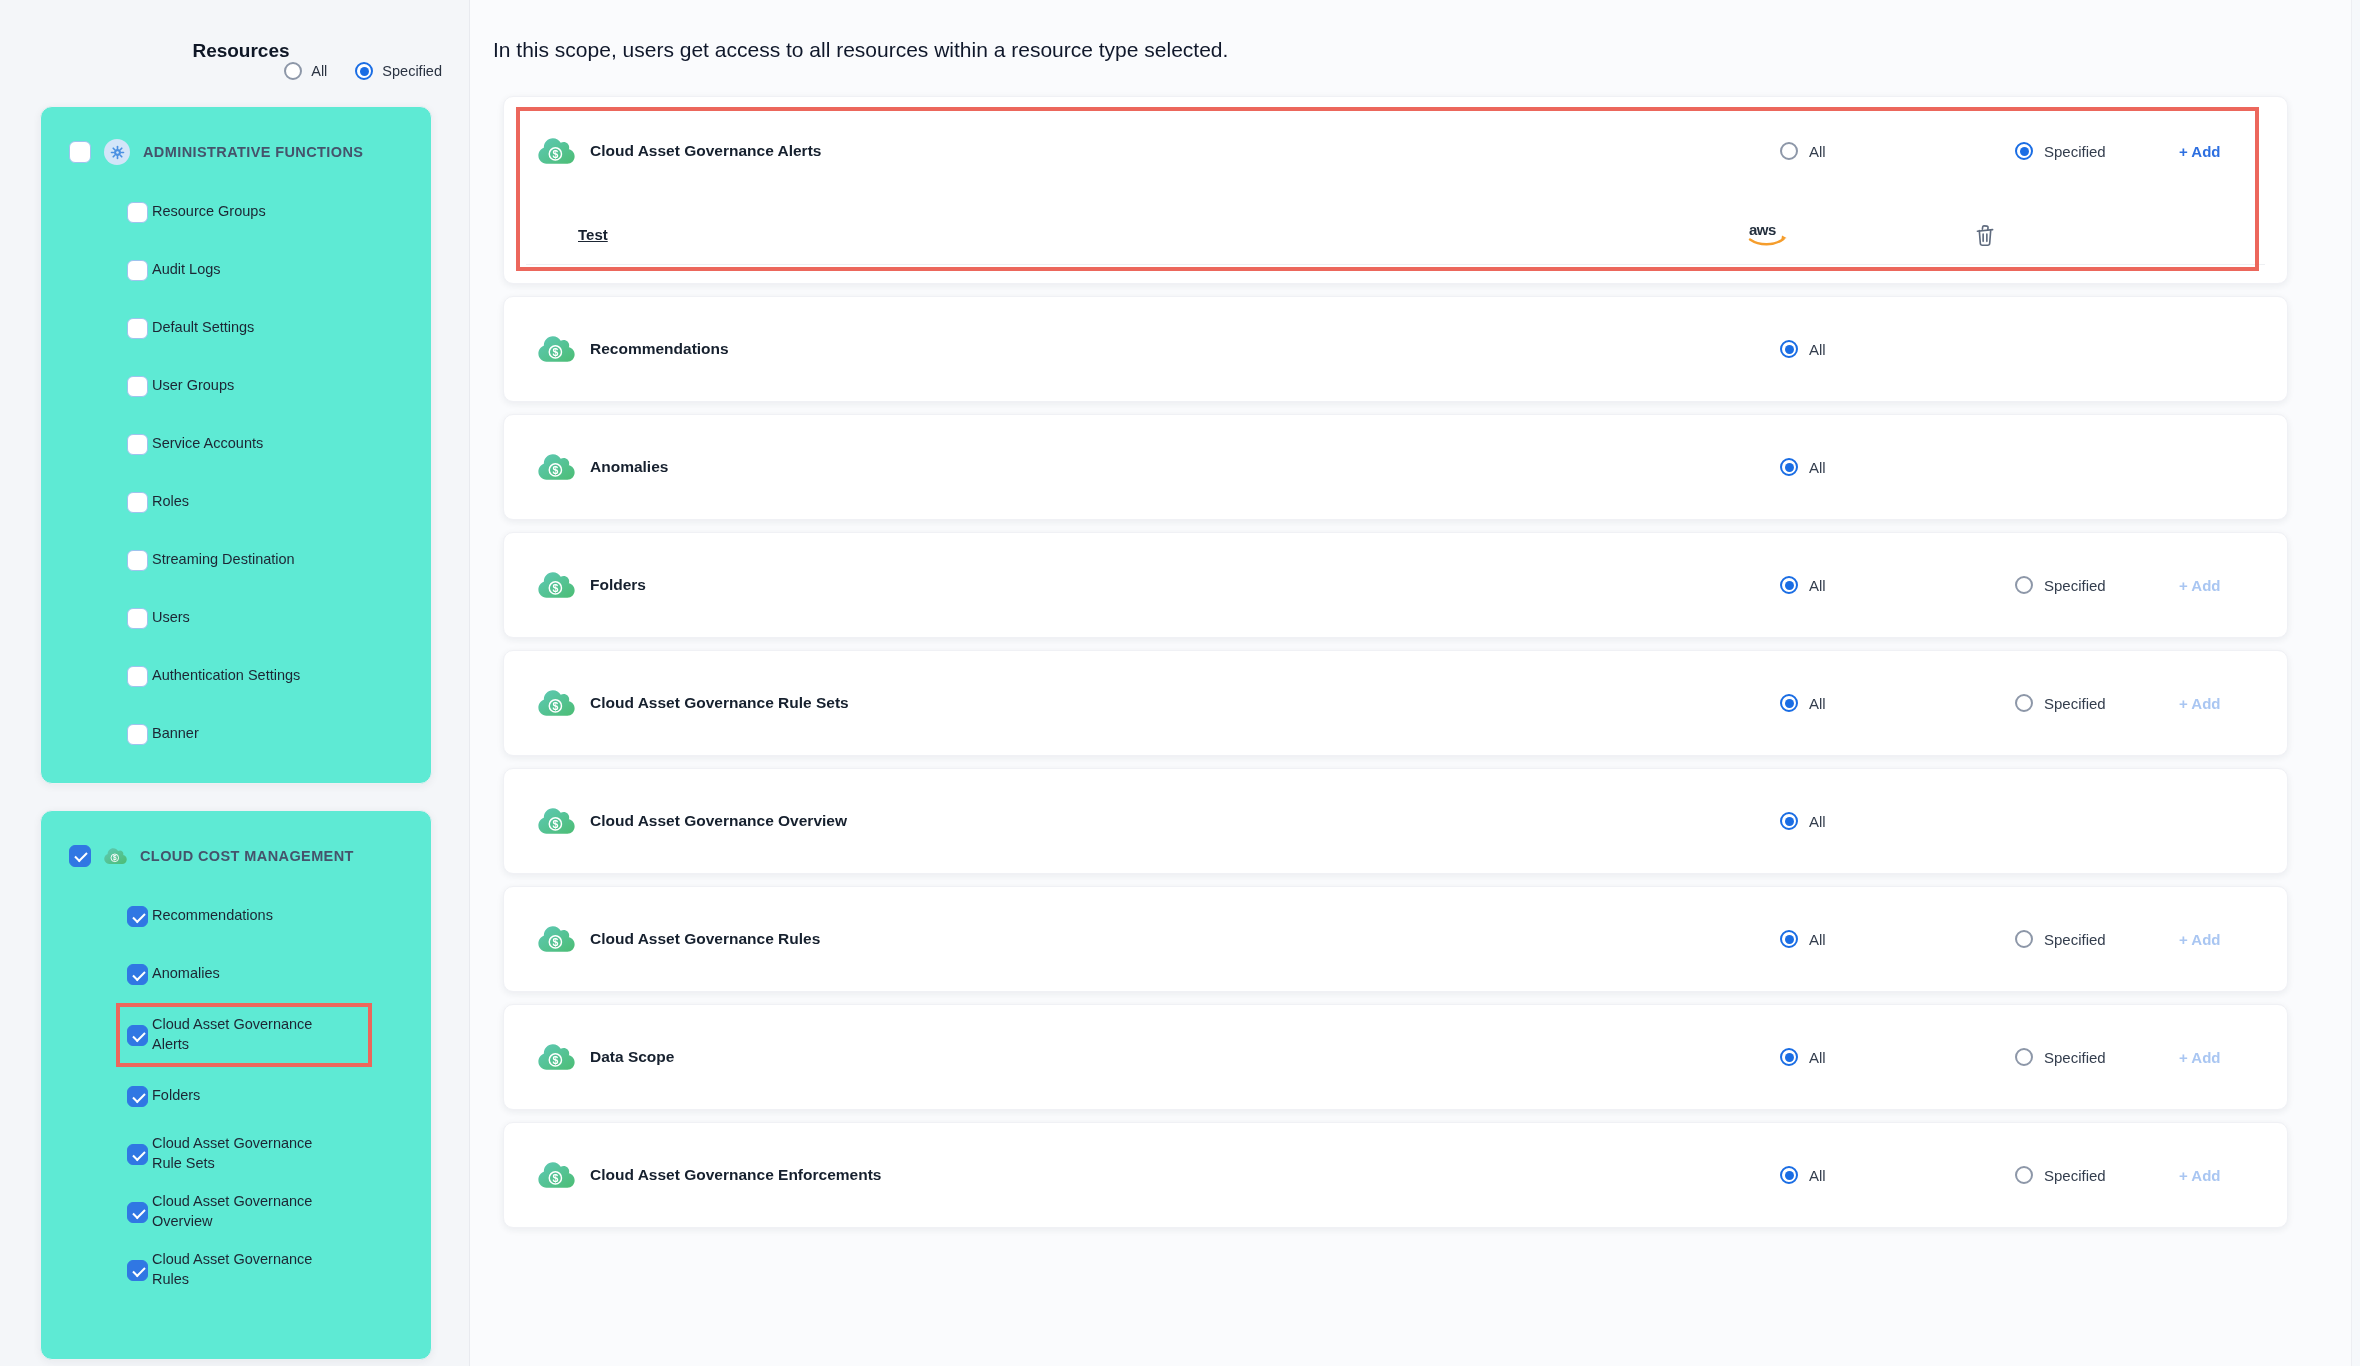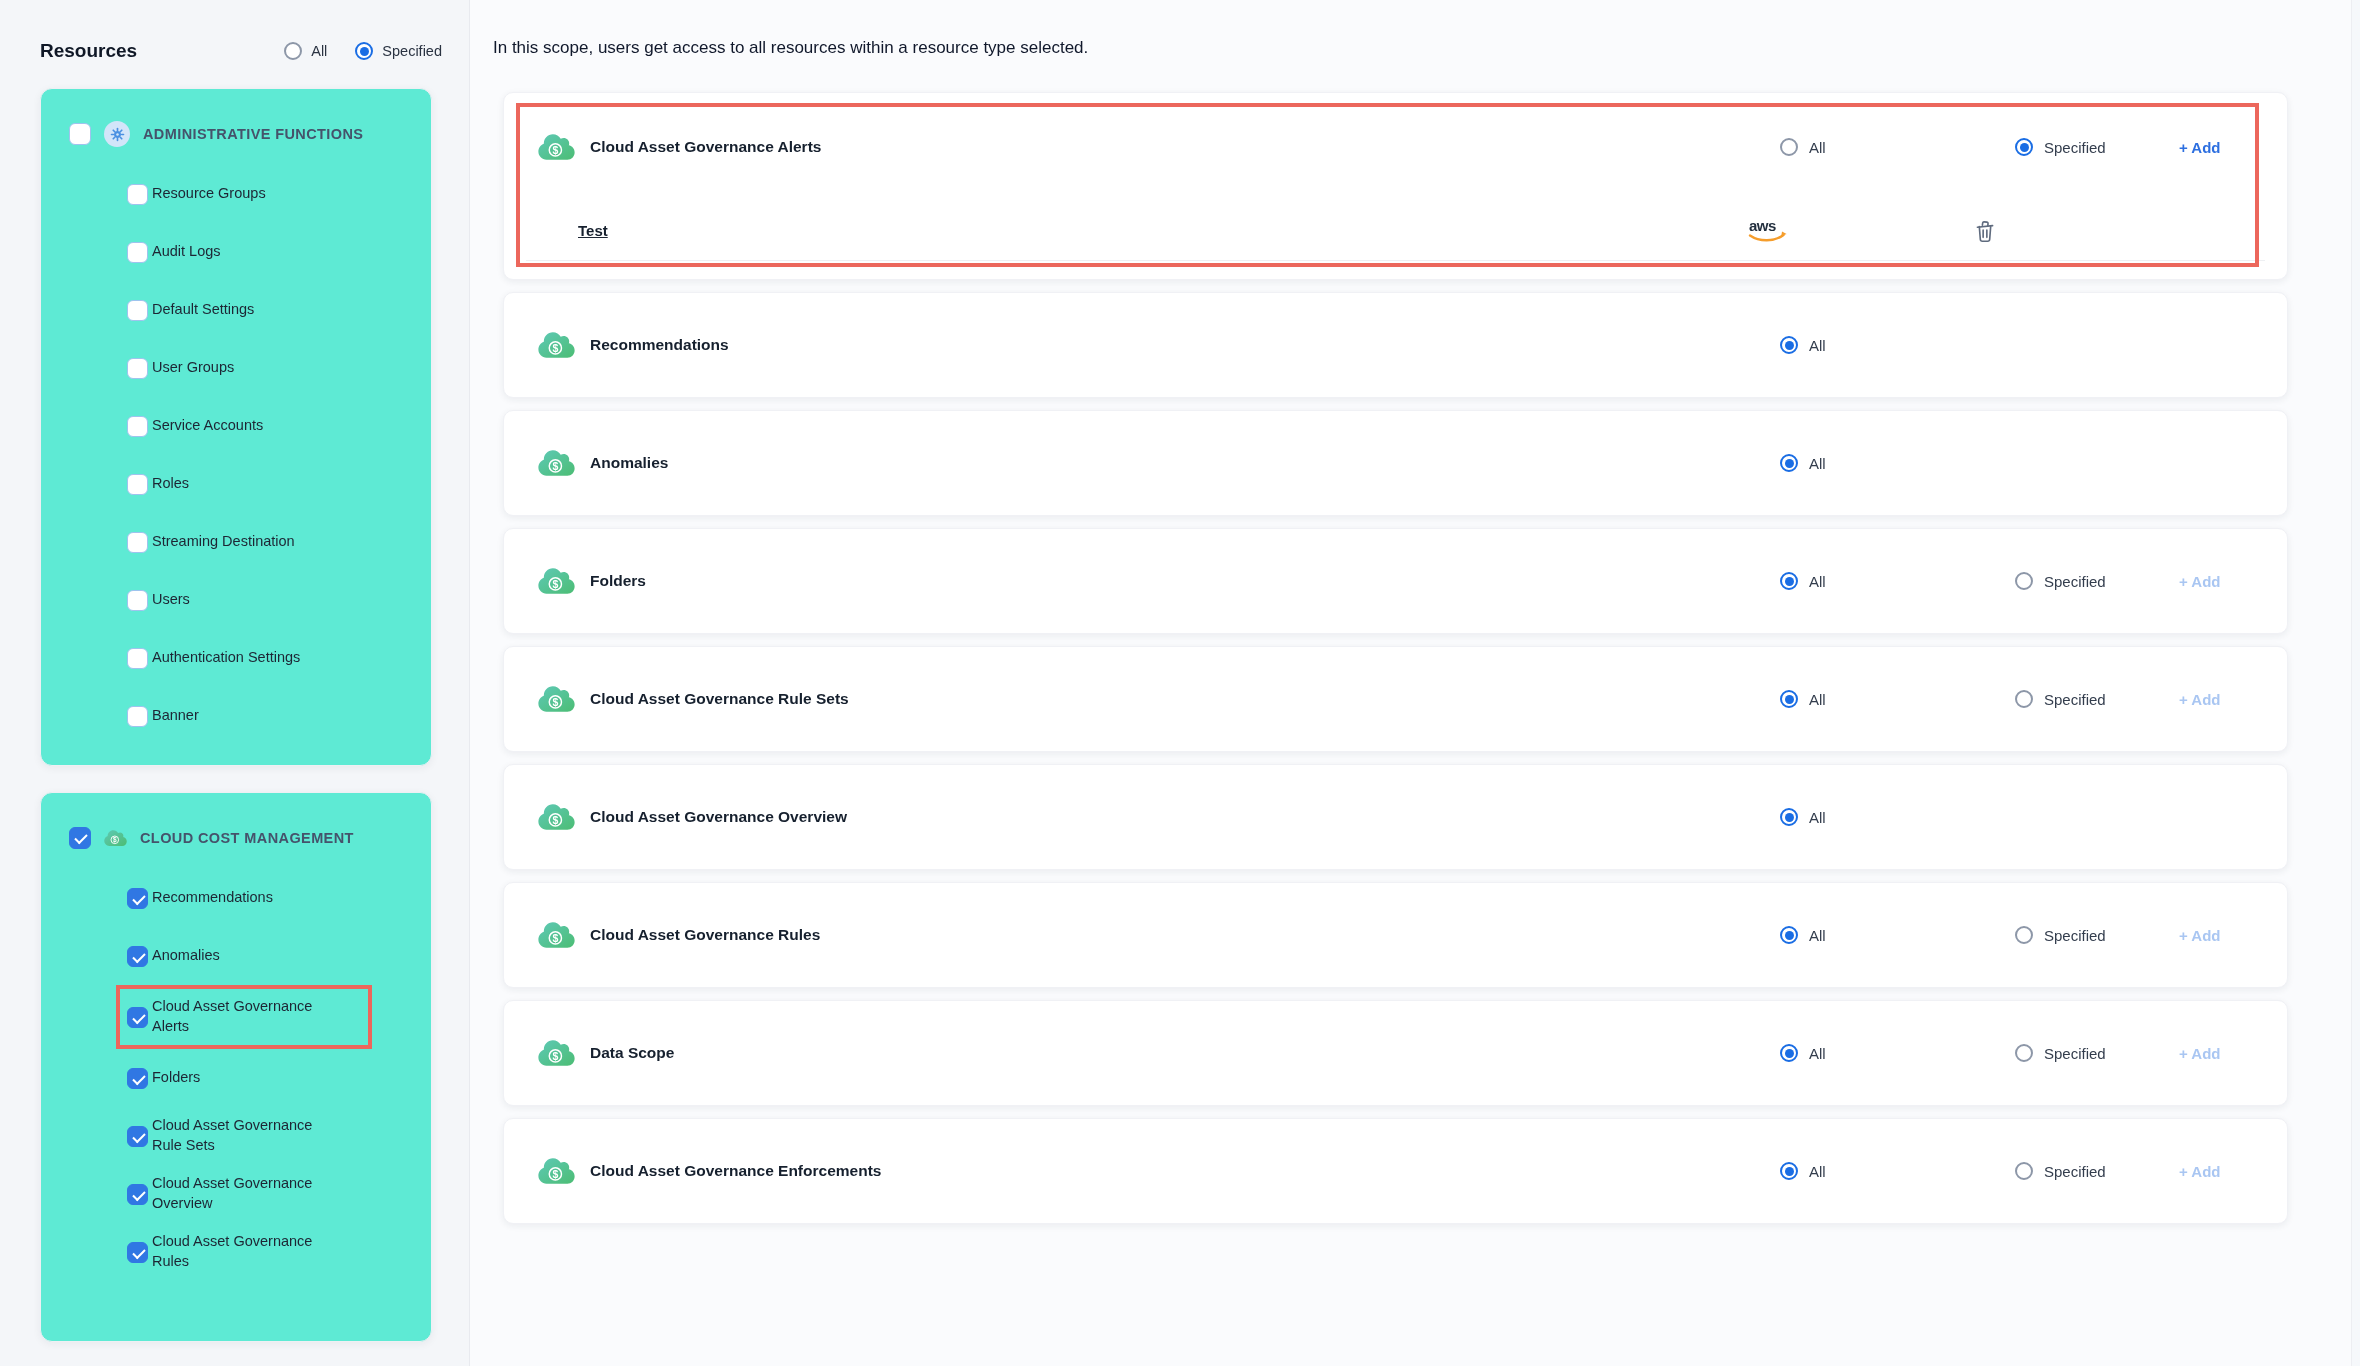--- a/index.html
+++ b/index.html
@@ -9,21 +9,21 @@
     background:#fafbfd;
     display:flex;
     color:#1d2634;
   }
   
   .sb {
     width:470px; flex:none; height:1366px;
     background:#f4f6f9; border-right:1px solid #e8eaef;
     padding:40px 0 0 40px; position:relative;
   }
-  .sb-titlerow { display:flex; align-items:center; width:402px; }
+  .sb-titlerow { display:flex; align-items:center; width:402px;flex-direction:column; }
   .sb-title { font-size:19px; font-weight:700; color:#0f1726; }
   .sb-scope { margin-left:auto; display:flex; gap:28px; }
   .radio-pair { display:flex; align-items:center; gap:9px; cursor:pointer; }
   .radio-pair .rlabel { font-size:14.5px; color:#2a3342; }
   .radio { width:18px; height:18px; border-radius:50%; border:2px solid #8d97a8; background:#fff; position:relative; flex:none; }
   .radio.sel { border-color:#1a6de4; }
   .radio.sel::after { content:""; position:absolute; inset:2.5px; background:#1a6de4; border-radius:50%; }
   .sb-card {
     width:392px; background:#5eead4; border-radius:12px;
     border:1px solid #eef0f4; box-shadow:0 2px 8px rgba(30,41,59,.06);
@@ -38,21 +38,21 @@
   .ico-circle { width:26px; height:26px; border-radius:50%; background:#d3e5f9; display:flex; align-items:center; justify-content:center; flex:none; }
   .sb-items { margin-left:58px; margin-top:8px; }
   .sb-item { display:flex; align-items:center; gap:4px; min-height:58px; }
   .sb-item .cb { width:21px; height:21px; }
   .sb-item .ilabel { font-size:14.5px; color:#1d2634; line-height:1.35; }
   .g2 .sb-item .ilabel { max-width:162px; }
   .sb-item.hl { border:4px solid #ec675c; margin-left:-11px; padding:3px 8px 3px 7px; width:256px; min-height:64px; }
   .cloud-sm { width:23px; height:18px; flex:none; }
   
   .main { flex:1; padding:38px 0 0 23px; position:relative; }
-  .desc { font-size:17px; color:#10182b; }
+  .desc { font-size:21px; color:#10182b; }
   .cards { margin:34px 0 0 10px; width:1785px; display:flex; flex-direction:column; gap:12px; }
   .card {
     background:#fff; border-radius:10px; border:1px solid #f0f1f5;
     box-shadow:0 2px 7px rgba(30,41,59,.07); position:relative;
   }
   .row-head { position:relative; height:104px; width:100%; }
   .card.first .row-head { height:108px; }
   .cloud-md { width:37px; height:29px; position:absolute; left:34px; top:50%; transform:translateY(-50%); }
   .row-title { position:absolute; left:86px; top:50%; transform:translateY(-50%); font-size:15.5px; font-weight:700; color:#16202e; }
   .ctl { position:absolute; top:0; height:100%; display:flex; align-items:center; gap:11px; }

